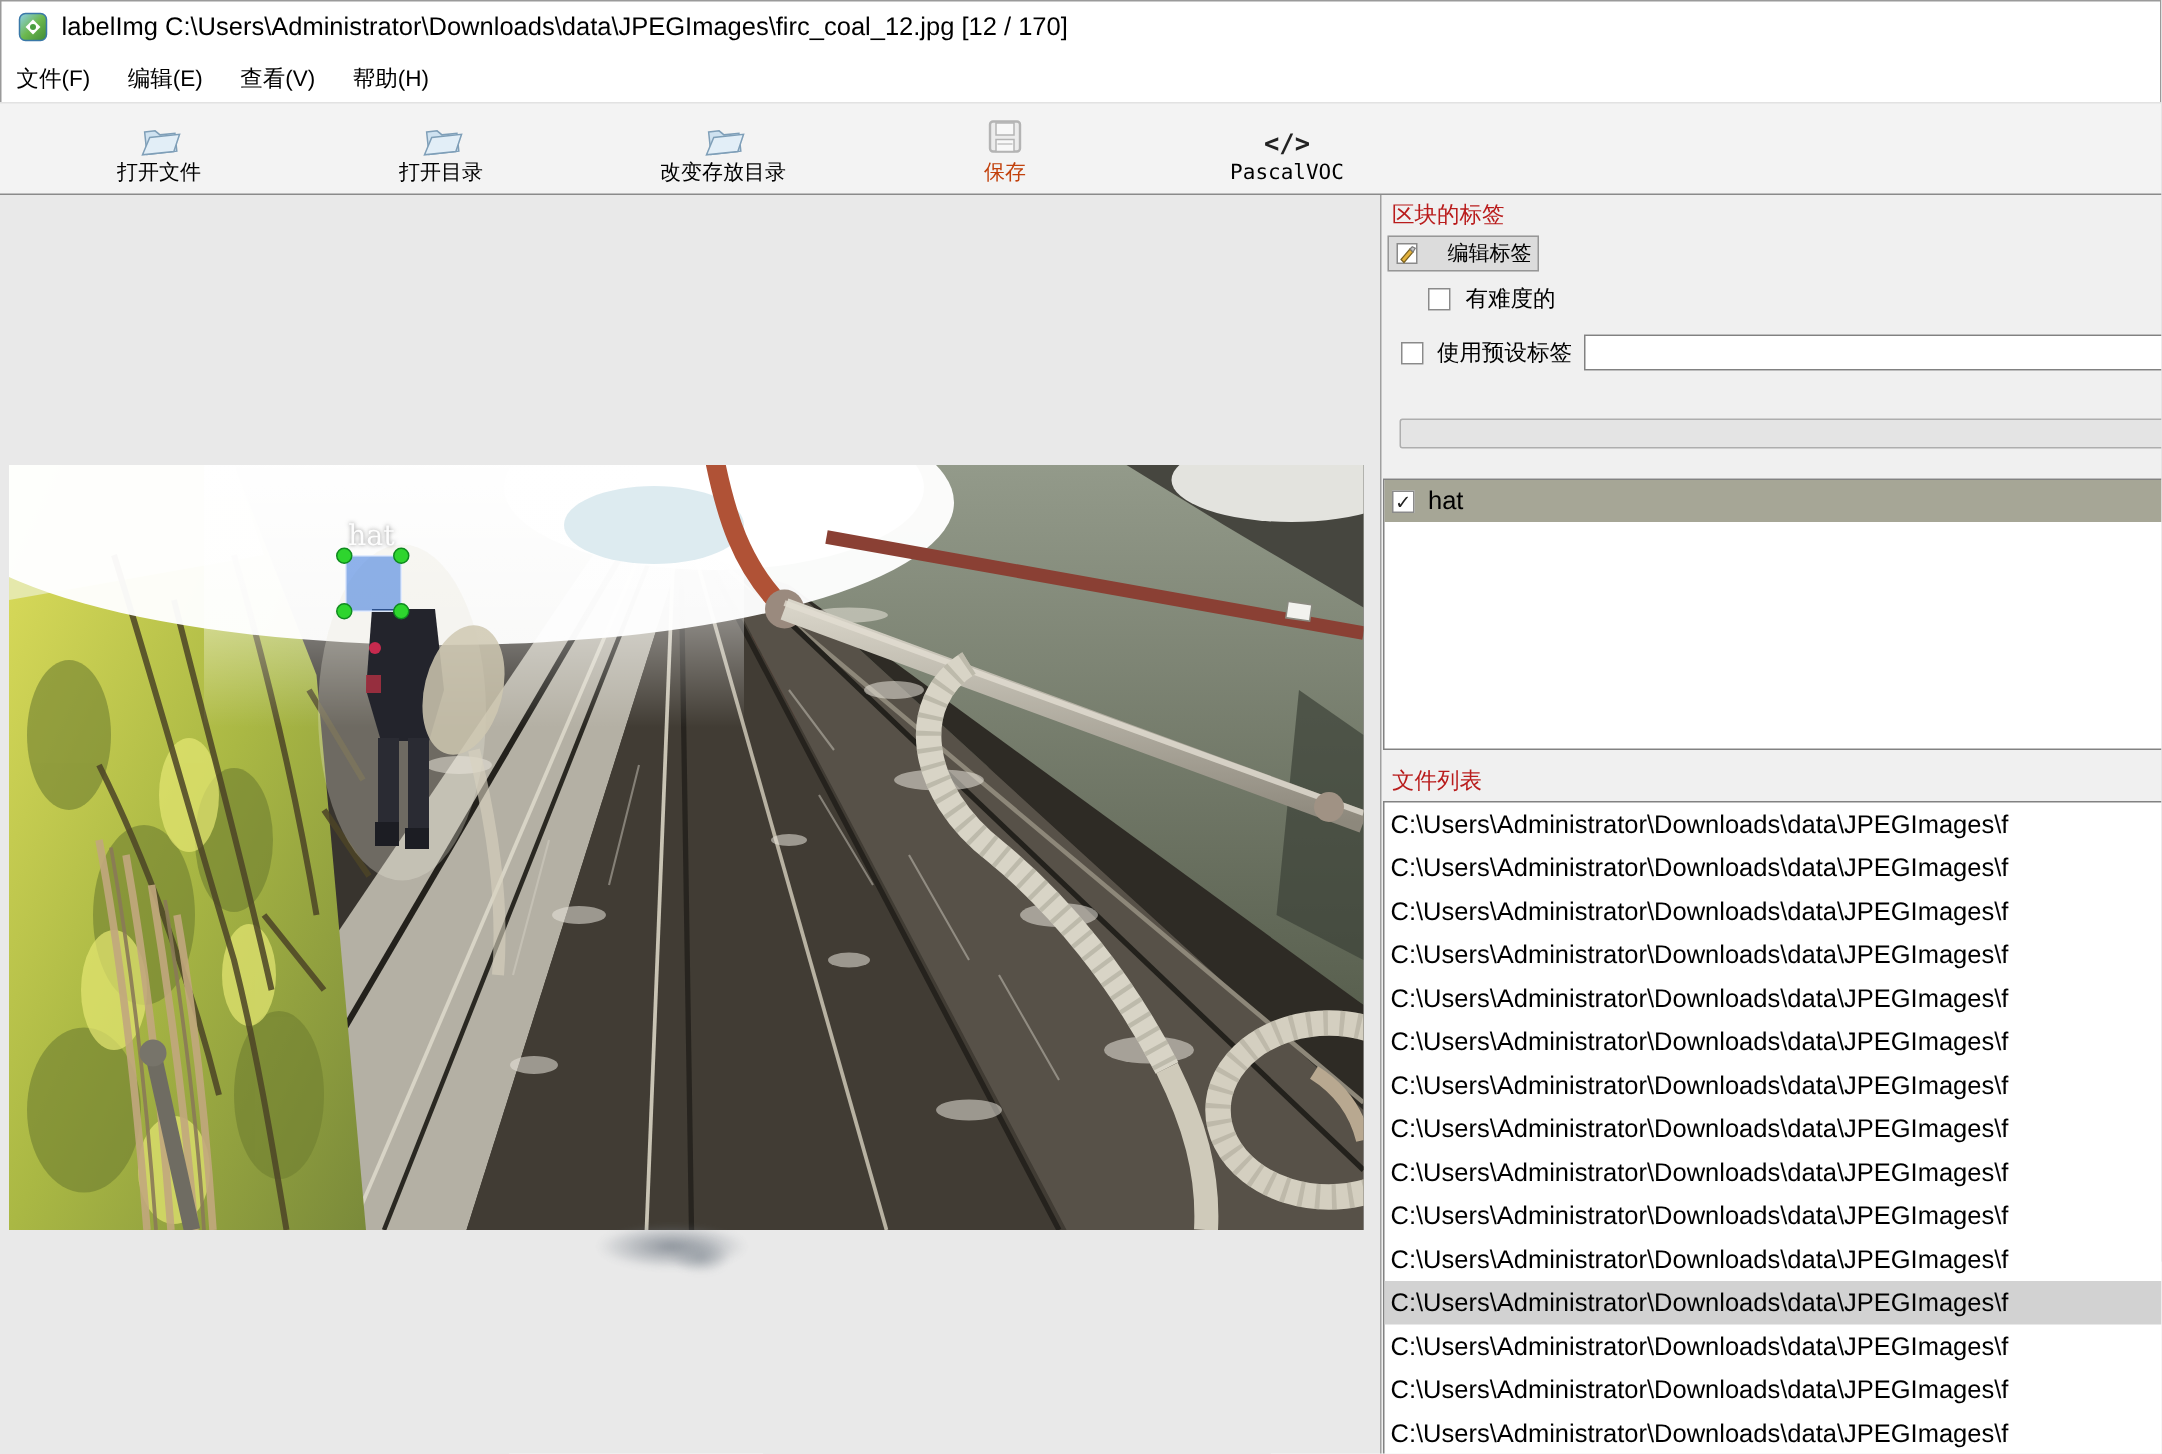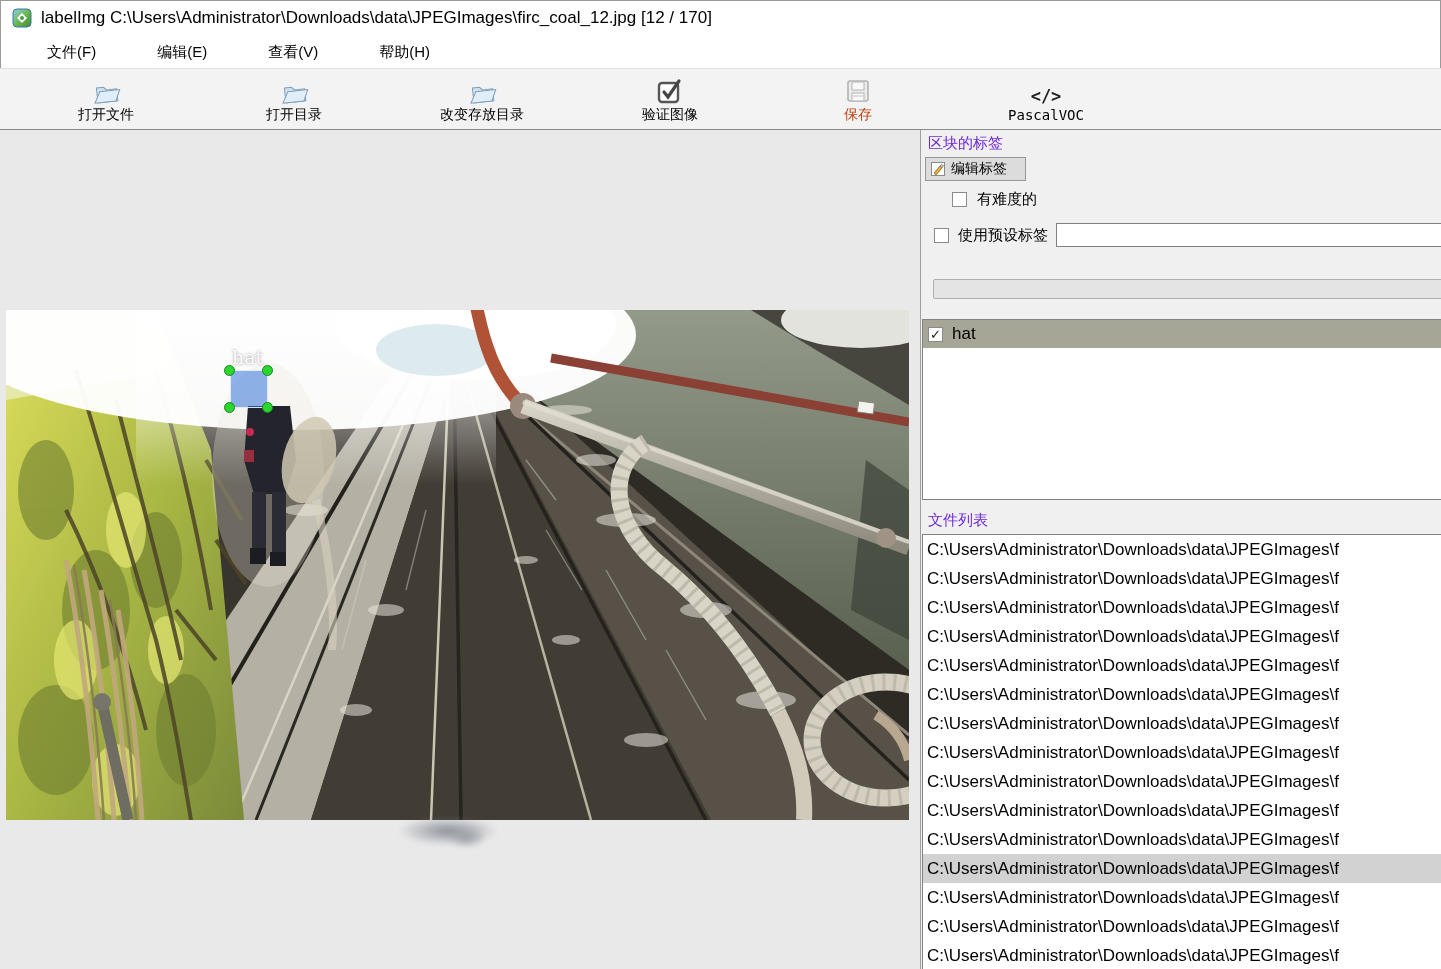--- a/index.html
+++ b/index.html
@@ -5,21 +5,21 @@
   html,body{margin:0;padding:0;}
   body{width:1441px;height:969px;overflow:hidden;background:#fff;
        font-family:"Liberation Sans","DejaVu Sans",sans-serif;color:#000;}
   .window{position:relative;width:1441px;height:841px;background:#fff;
           box-shadow:inset 0 0 0 1px #9a9a9a;}
   
   .titlebar{height:36px;display:flex;align-items:center;padding-left:12px;font-size:17px;}
   .app-icon{width:20px;height:20px;margin-right:9px;flex:0 0 auto;}
   
   .menubar{height:32px;display:flex;align-items:center;font-size:15px;padding-left:2px;}
-  .menu-item{padding:4px 9px;margin-right:7px;cursor:default;margin-left:36px;}
+  .menu-item{padding:4px 9px;margin-right:7px;cursor:default;}
   
   .toolbar{height:60px;background:#f3f3f3;border-top:1px solid #e2e2e2;
            border-bottom:1px solid #8a8a8a;display:flex;overflow:hidden;padding-left:12px;}
   .tool{flex:0 0 188px;display:flex;flex-direction:column;align-items:center;
         justify-content:center;font-size:14px;gap:1px;white-space:nowrap;}
   .tool .ticon{height:30px;display:flex;align-items:flex-end;justify-content:center;}
   .tool.disabled{color:#c2410c;font-family:Liberation Mono, monospace;}
   .code-glyph{font-size:17px;font-weight:bold;color:#222;font-family:"DejaVu Sans Mono",monospace;}
   
   .main{display:flex;height:841px;}
@@ -37,26 +37,26 @@
         background:rgba(52,116,220,.55);border:1px solid rgba(235,242,255,.9);box-sizing:border-box;}
   .handle{position:absolute;width:11px;height:11px;border-radius:50%;
           background:#2ed52e;border:1px solid #0f8a1f;box-sizing:border-box;}
   .bbox-label{position:absolute;left:226px;top:36px;font-family:"DejaVu Serif",serif;
           font-size:19px;color:rgba(255,255,255,.95);text-shadow:0 0 3px rgba(120,120,120,.8);}
   .vertex-dot{position:absolute;left:240px;top:118px;width:8px;height:8px;border-radius:50%;
           background:#c62a4e;}
   
   .sidepanel{position:relative;flex:1;background:#f0f0f0;border-left:1px solid #a0a0a0;
              overflow:hidden;}
-  .dock-title{position:absolute;left:7px;font-size:15px;color:#6d28d9;}
+  .dock-title{position:absolute;left:7px;font-size:15px;color:#b91c1c;}
   .dock-title.t1{top:4px;}
   .dock-title.t2{top:381px;}
   .edit-btn{position:absolute;left:4px;top:27px;width:101px;height:24px;background:#dcdcdc;
             border:1px solid #979797;display:flex;align-items:center;gap:5px;
-            font-size:14px;padding:0 4px;box-sizing:border-box;}
+            font-size:14px;padding:0 4px;box-sizing:border-box;justify-content:space-between;}
   .cb{width:15px;height:15px;background:#fff;border:1px solid #8a8a8a;box-sizing:border-box;
       display:inline-flex;align-items:center;justify-content:center;
       font-size:13px;line-height:1;color:#222;flex:0 0 auto;}
   .cb.checked::after{content:"✓";}
   .row-difficult{position:absolute;left:2px;top:60px;display:flex;align-items:center;gap:10px;
                  font-size:15px;padding-left:29px;}
   .row-default{position:absolute;left:13px;top:96px;display:flex;align-items:center;gap:9px;
                font-size:15px;}
   .default-input{position:absolute;left:135px;top:93px;width:396px;height:24px;
                  border:1px solid #818181;background:#fff;box-sizing:border-box;
@@ -133,29 +133,20 @@
             <path d="M7,10 L14,10 L17,13 L27,13 L27,25 L7,25 Z" fill="#cfe2f0" stroke="#7f9fb8"></path>
             <path d="M4,25 L10,14 L30,14 L25,25 Z" fill="#e2eef7" stroke="#7f9fb8"></path>
           </g>
         </svg>
       </span>
       <span>改变存放目录</span>
     </div>
 
 
 
-    <div class="tool">
-      <span class="ticon">
-        <svg width="30" height="28" viewBox="0 0 30 28">
-          <rect x="4" y="6" width="19" height="19" rx="3" fill="#fff" stroke="#555" stroke-width="2.4"></rect>
-          <path d="M9,15 L13,20 L24,4" fill="none" stroke="#444" stroke-width="3.2" stroke-linecap="round"></path>
-        </svg>
-      </span>
-      <span>验证图像</span>
-    </div>
 
     <div class="tool disabled">
       <span class="ticon">
         <svg width="28" height="28" viewBox="0 0 28 28">
           <rect x="4" y="4" width="20" height="20" rx="2" fill="#ececec" stroke="#b4b4b4" stroke-width="1.6"></rect>
           <rect x="8" y="5" width="12" height="8" fill="#f8f8f8" stroke="#b4b4b4"></rect>
           <rect x="8" y="16" width="12" height="8" fill="#f8f8f8" stroke="#b4b4b4"></rect>
           <line x1="9" y1="19" x2="19" y2="19" stroke="#c4c4c4"></line>
         </svg>
       </span>

